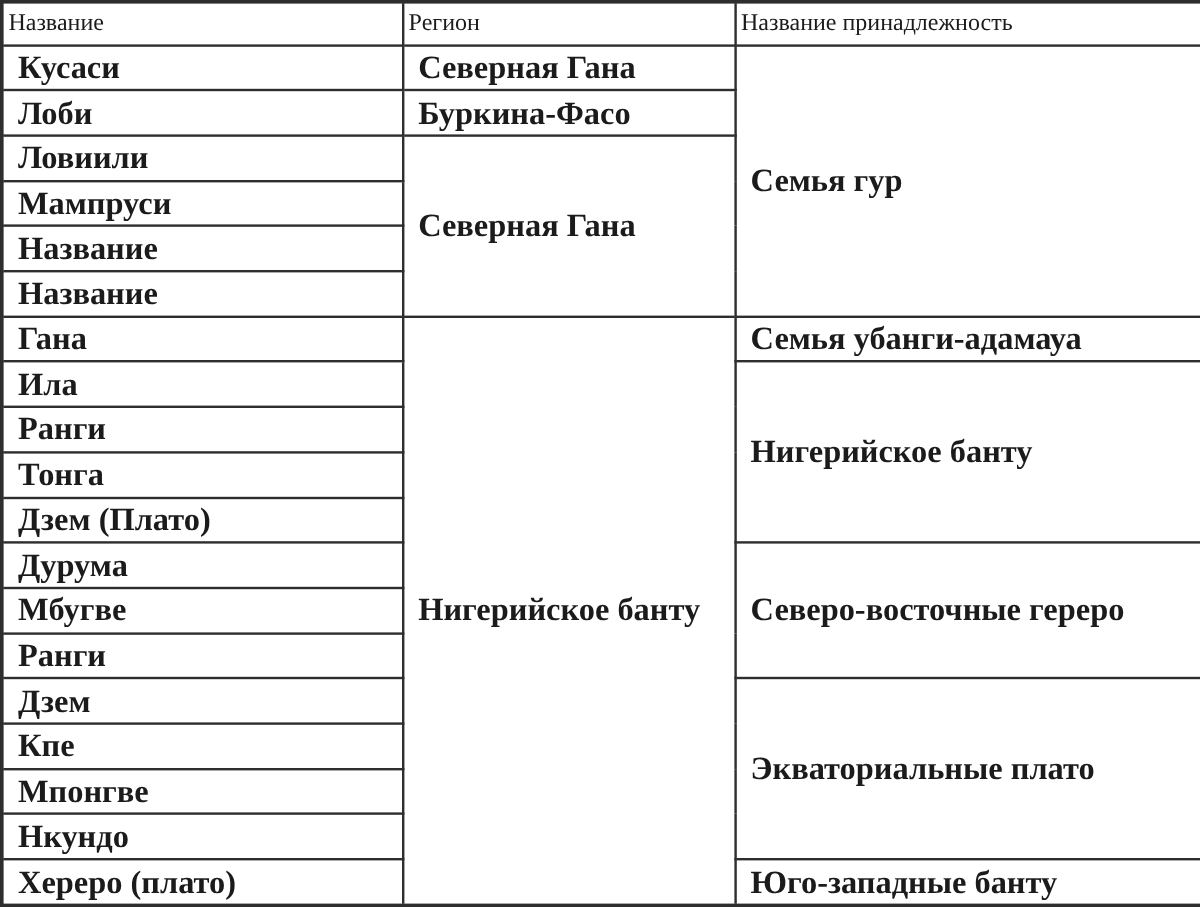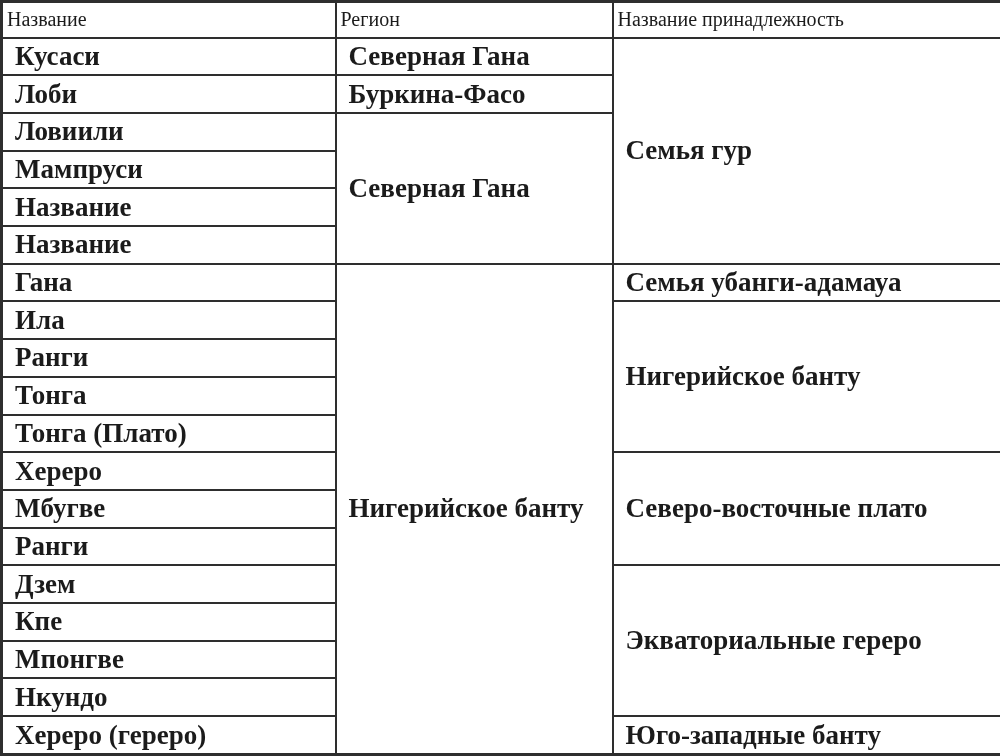--- a/index.html
+++ b/index.html
@@ -100,44 +100,44 @@
         <td>Ила</td>
         <td rowspan="4">Нигерийское банту</td>
       </tr>
       <tr>
         <td>Ранги</td>
       </tr>
       <tr>
         <td>Тонга</td>
       </tr>
       <tr>
-        <td>Тонга (Плато)</td>
+        <td>Дзем (Плато)</td>
       </tr>
       <tr>
-        <td>Хереро</td>
-        <td rowspan="3">Северо-восточные плато</td>
+        <td>Дурума</td>
+        <td rowspan="3">Северо-восточные гереро</td>
       </tr>
       <tr>
         <td>Мбугве</td>
       </tr>
       <tr>
         <td>Ранги</td>
       </tr>
       <tr>
         <td>Дзем</td>
-        <td rowspan="4">Экваториальные гереро</td>
+        <td rowspan="4">Экваториальные плато</td>
       </tr>
       <tr>
         <td>Кпе</td>
       </tr>
       <tr>
         <td>Мпонгве</td>
       </tr>
       <tr>
         <td>Нкундо</td>
       </tr>
       <tr>
-        <td>Хереро (гереро)</td>
+        <td>Хереро (плато)</td>
         <td>Юго-западные банту</td>
       </tr>
     </tbody>
   </table>
 </div>
 
 </body></html>

